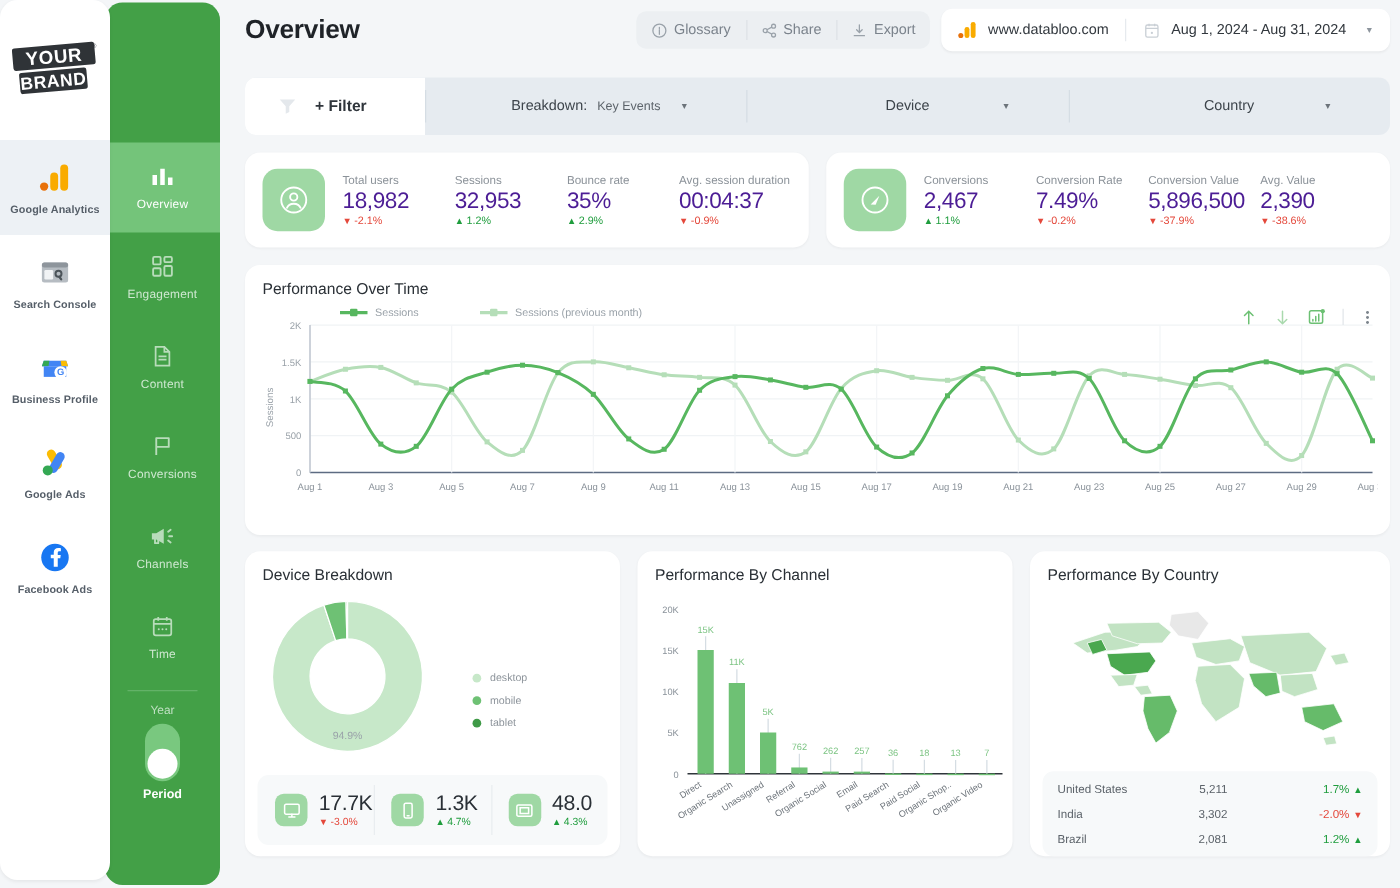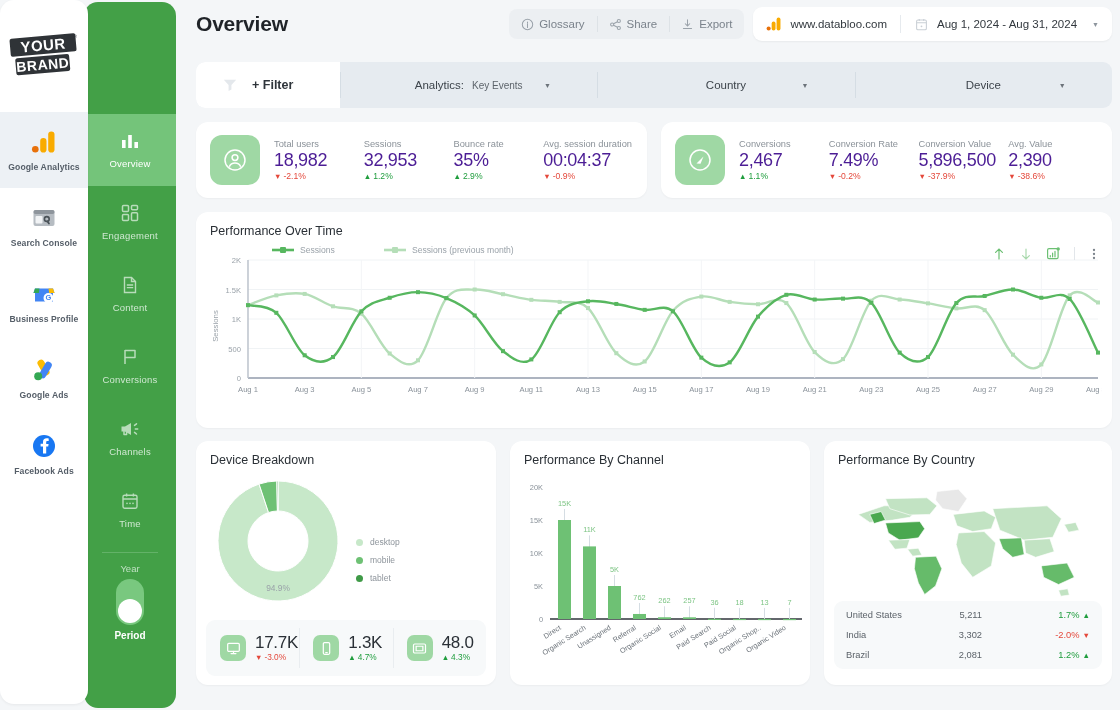--- a/index.html
+++ b/index.html
@@ -131,35 +131,35 @@
   .perf-card { margin-top: 14px; height: 216px; position: relative; }
   .chart-tools { position:absolute; right: 12px; top: 34px; display:flex; align-items:center; gap: 13px; }
   .tool { cursor:pointer; display:block; }
   .tool-div { width:1px; height:13px; background:#e2e6ea; }
 
   
   .bot-row { display:flex; gap: 14px; margin-top: 13px; height: 244px; }
   .bot-card { flex:1; position:relative; }
 
   .legend-dot { width:7px; height:7px; border-radius:50%; display:inline-block; }
-  .dev-legend { position:absolute; left: 160px; top: 96px; display:flex; flex-direction:column; gap:8px; }
+  .dev-legend { position:absolute; left: 182px; top: 96px; display:flex; flex-direction:column; gap:8px; }
   .dev-leg-row { display:flex; align-items:center; gap:7px; font-size:8.5px; color:#8d949b; }
 
   .dev-stats {
     position:absolute; left: 10px; right: 10px; bottom: 9px; height: 56px;
     background:#f7f9fa; border-radius: 9px; display:flex;
   }
   .dev-stat { flex:1; display:flex; align-items:center; gap:9px; padding-left: 14px; position:relative; }
   .dev-stat + .dev-stat::before { content:""; position:absolute; left:0; top:8px; bottom:8px; width:1px; background:#e9edf0; }
   .dev-si { width:26px; height:26px; border-radius:7px; background:#9fd8a4; display:flex; align-items:center; justify-content:center; flex:none; }
   .dev-v { font-size: 17px; color:#2a3036; line-height:1.1; letter-spacing:-.3px; }
   .dev-d { font-size: 8.3px; display:flex; align-items:center; gap:2px; }
 
   .ctry-list {
-    position:absolute; left: 10px; right: 10px; bottom: 16px; height: 68px;
+    position:absolute; left: 10px; right: 10px; bottom: 0; height: 68px;
     background:#f7f9fa; border-radius: 9px; padding: 9px 12px;
     display:flex; flex-direction:column; justify-content:space-between;
   }
   .ctry-row { display:flex; align-items:center; font-size: 9.3px; color:#5b6269; }
   .ctry-name { width: 92px; }
   .ctry-num { width: 44px; text-align:right; color:#5b6269; }
   .ctry-bar-wrap { flex:1; padding-left: 8px; }
   .ctry-bar { height: 10px; background:#c7e8c9; border-radius:1px; }
   .ctry-pct { width: 50px; text-align:right; display:flex; justify-content:flex-end; align-items:center; gap:3px; }
 
@@ -358,30 +358,30 @@
     </div>
 
     <div class="filterbar">
       <div class="f-cell first">
         <svg width="16" height="16" viewBox="0 0 18 18">
           <path d="M2 3h14l-5.4 6v5.2l-3.2 1.6V9z" fill="#e4e8ec"></path>
         </svg>
         <span>+ Filter</span>
       </div>
       <div class="f-cell">
-        <span>Analytics:</span>
+        <span>Breakdown:</span>
         <span class="f-conv-sub">Key Events</span>
         <span class="f-caret">▼</span>
       </div>
       <div class="f-cell">
+        <span>Device</span>
+        <span class="f-caret">▼</span>
+      </div>
+      <div class="f-cell">
         <span>Country</span>
-        <span class="f-caret">▼</span>
-      </div>
-      <div class="f-cell">
-        <span>Device</span>
         <span class="f-caret">▼</span>
       </div>
     </div>
 
     <div class="kpi-row">
 
       <div class="kpi-card">
         <div class="kpi-ico">
           <svg width="26" height="26" viewBox="0 0 26 26" fill="none" stroke="#fff" stroke-width="1.5">
             <circle cx="13" cy="13" r="10"></circle>

